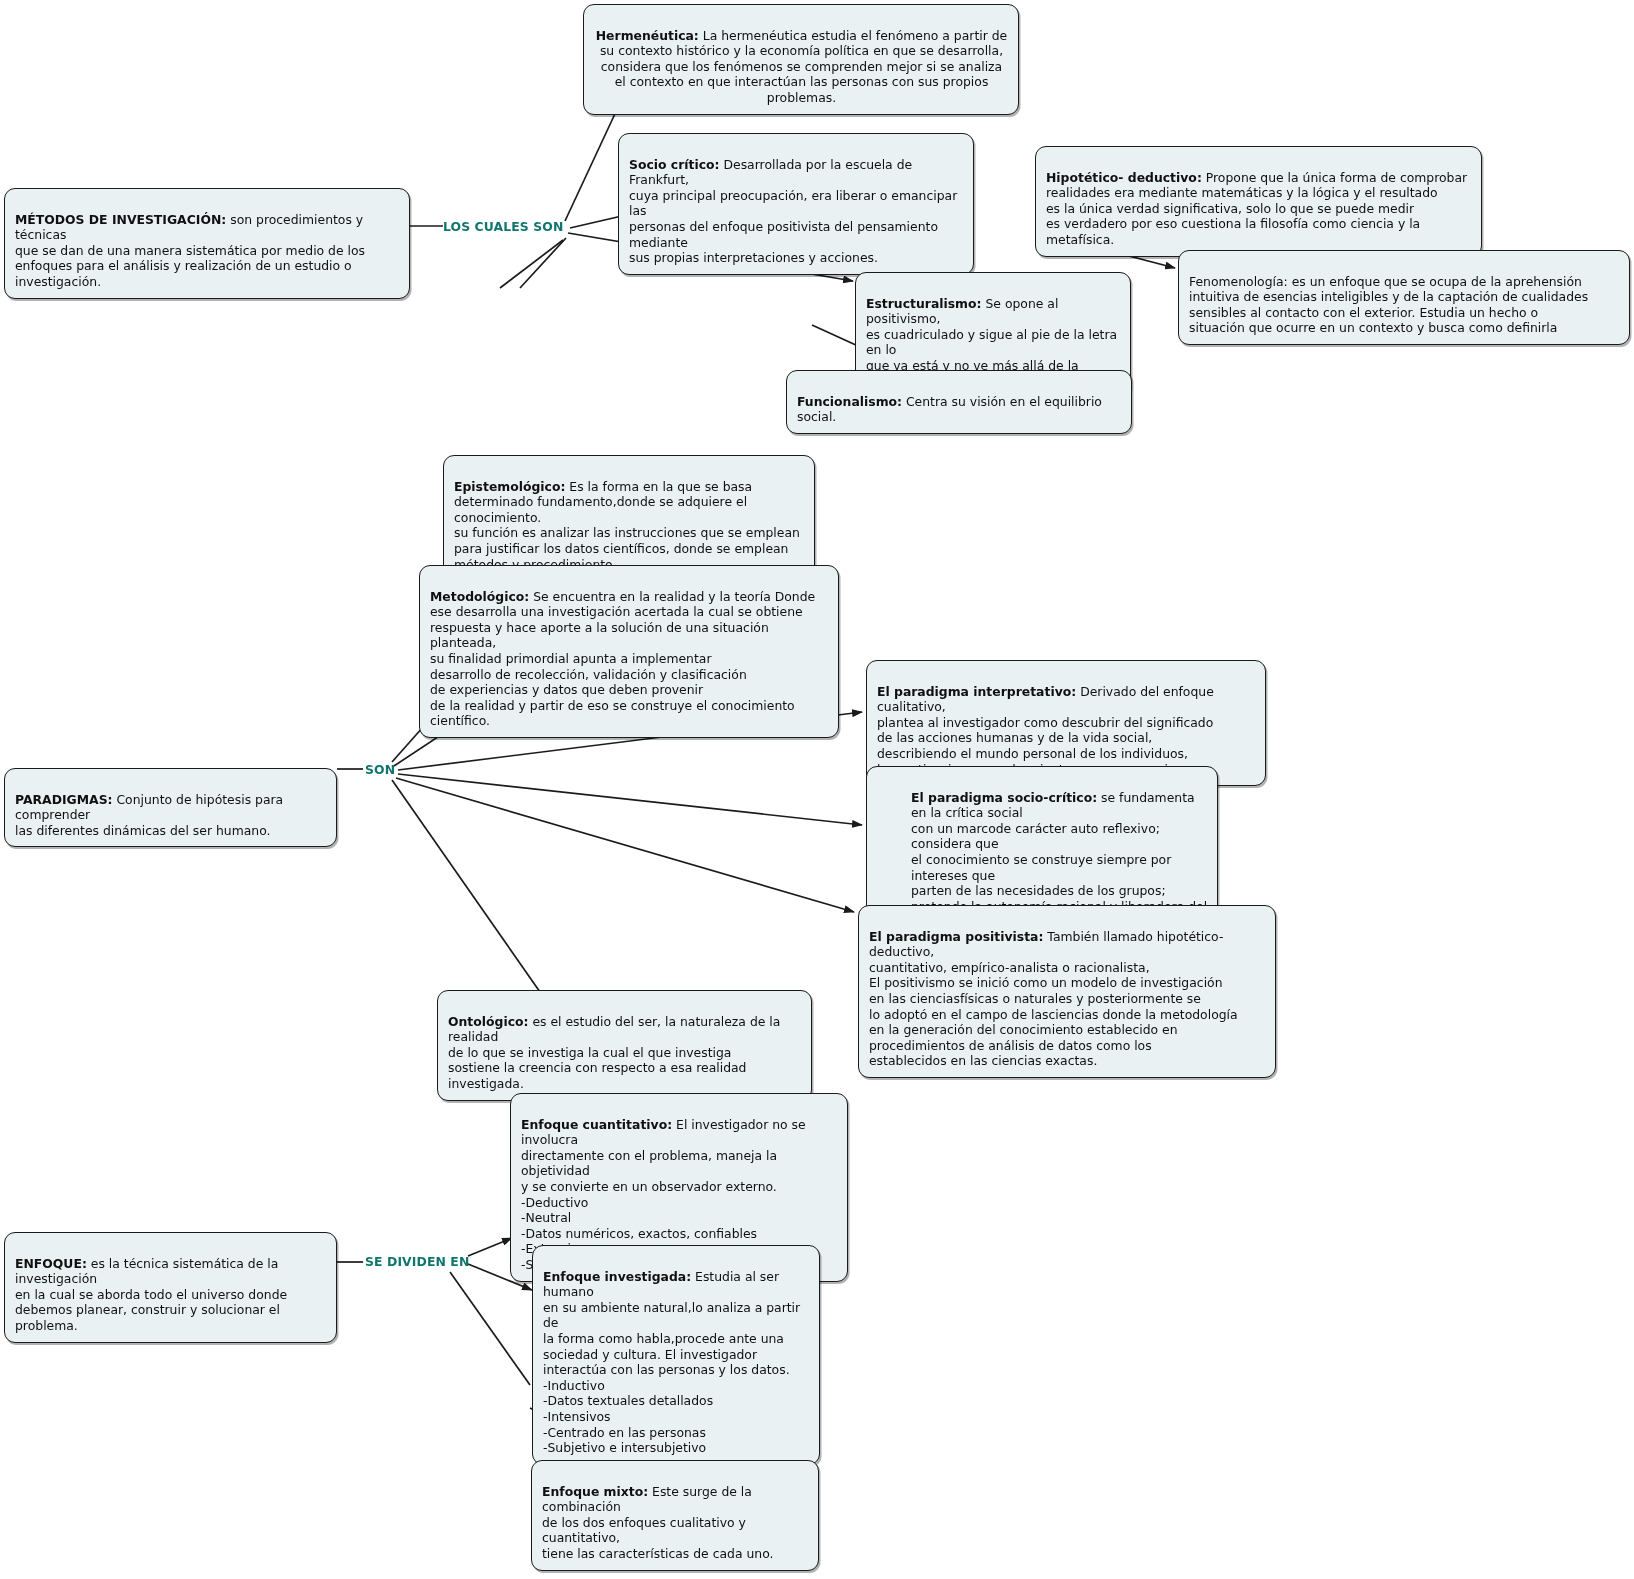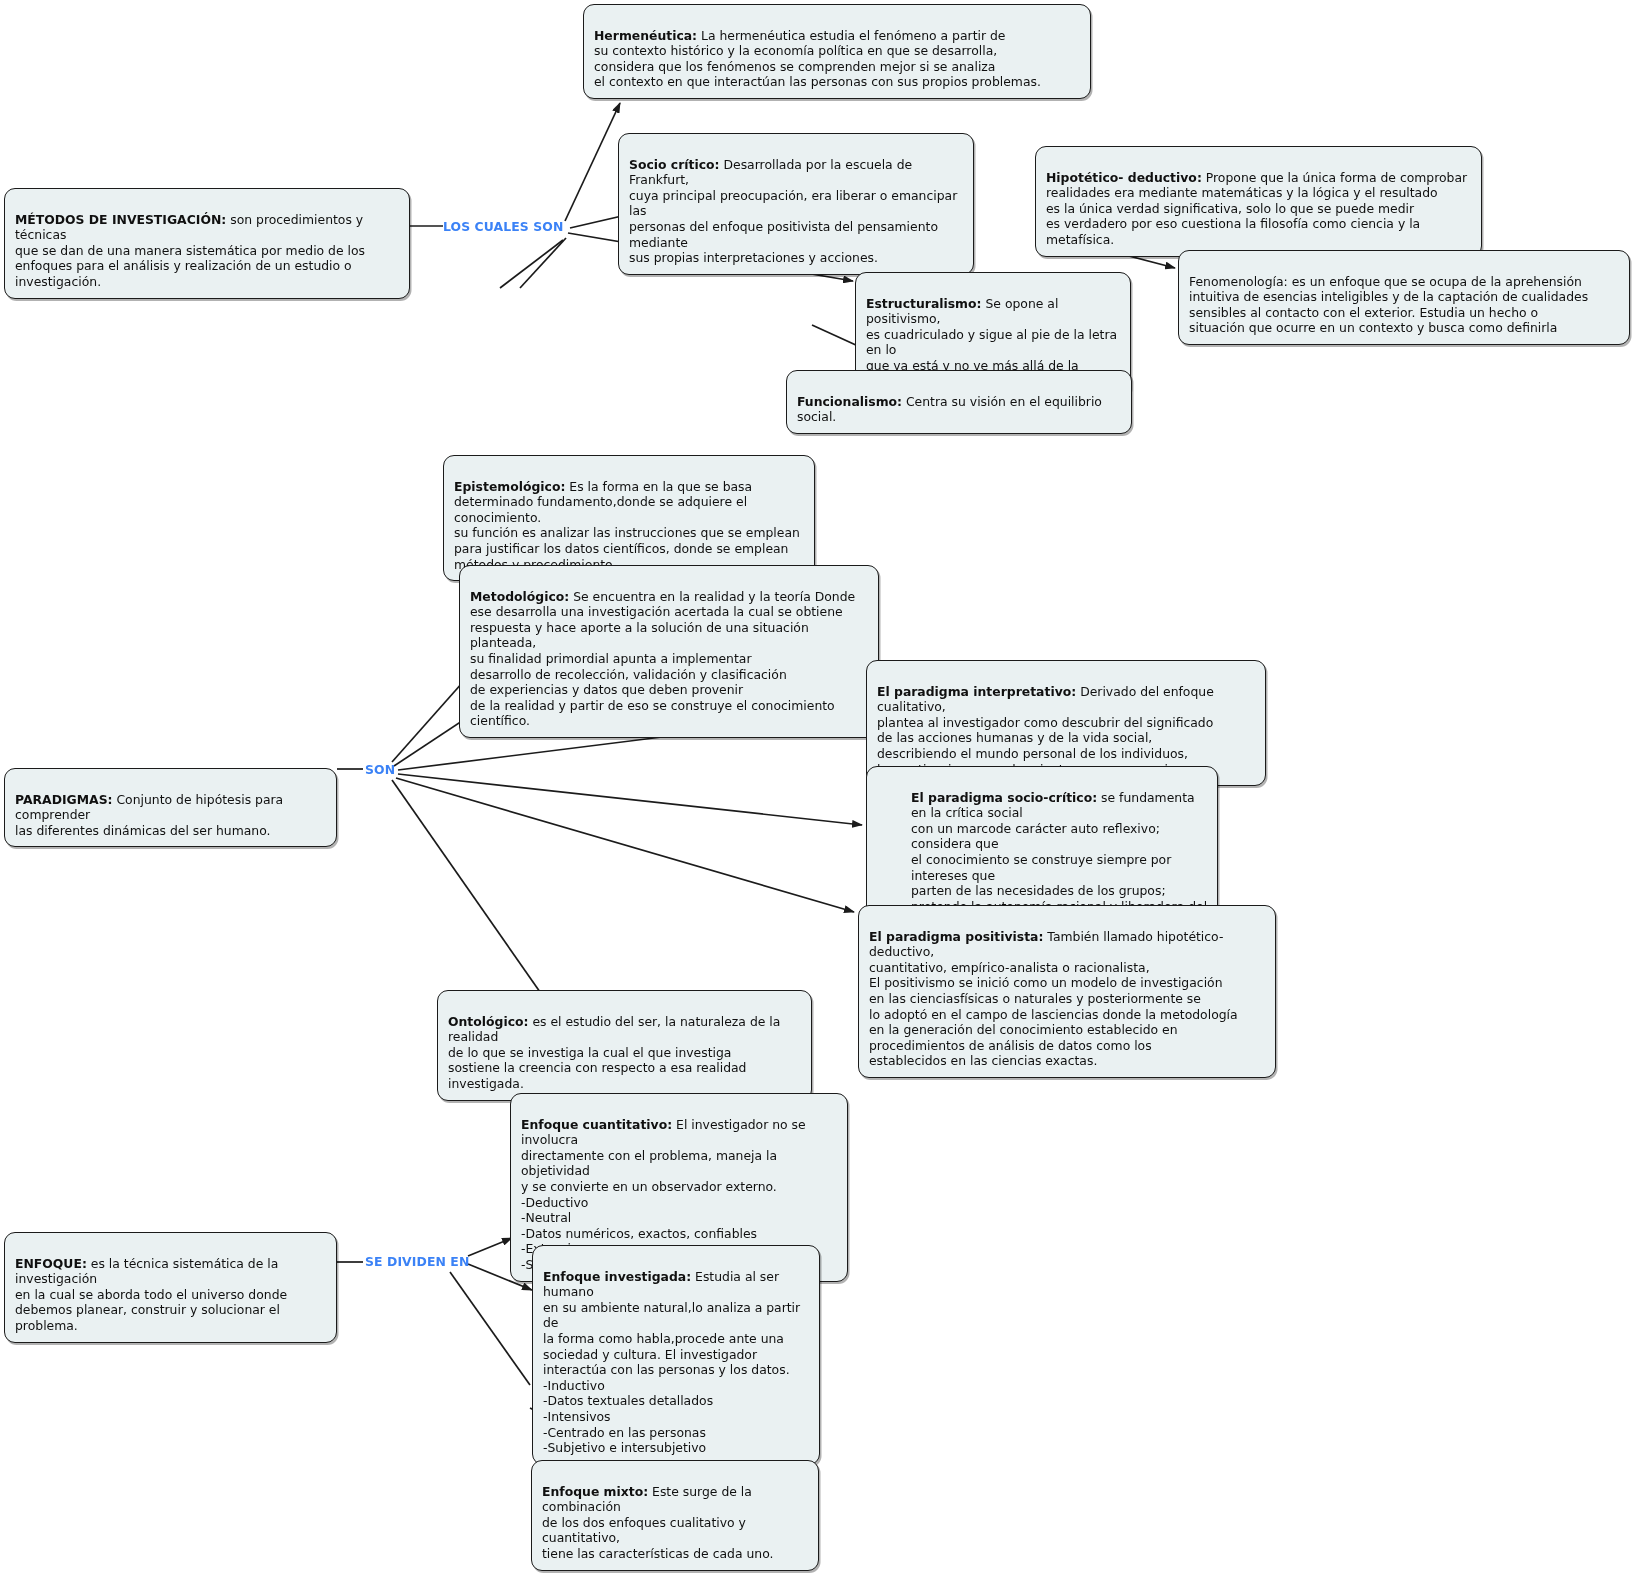--- a/index.html
+++ b/index.html
@@ -40,21 +40,21 @@
     white-space: pre-line;
     box-shadow: 1.5px 2px 0 rgba(0,0,0,0.30);
   }
   .node b {
     font-weight: bold;
   }
   .link-label {
     position: absolute;
     font-size: 12.4px;
     font-weight: bold;
-    color: #3b82f6;
+    color: #0f766e;
     letter-spacing: 0.1px;
     background: transparent;
     white-space: nowrap;
   }
 </style>
 </head>
 <body>
 
 <div id="canvas">
 
@@ -99,21 +99,21 @@
   </svg>
 
   <div class="node" style="left:4px; top:188px; width:406px;">
     <b>MÉTODOS DE INVESTIGACIÓN:</b><span> son procedimientos y técnicas
 que se dan de una manera sistemática por medio de los
 enfoques para el análisis y realización de un estudio o investigación.</span>
   </div>
 
   <div class="link-label" style="left:443px; top:219px;">LOS CUALES SON</div>
 
-  <div class="node" style="left:583px; top:4px; width:508px;">
+  <div class="node" style="left:583px; top:4px; width:436px;text-align:center;">
     <b>Hermenéutica:</b><span> La hermenéutica estudia el fenómeno a partir de
 su contexto histórico y la economía política en que se desarrolla,
 considera que los fenómenos se comprenden mejor si se analiza
 el contexto en que interactúan las personas con sus propios problemas.</span>
   </div>
 
   <div class="node" style="left:618px; top:93px; width:356px;margin-top:40px;">
     <b>Socio crítico:</b><span> Desarrollada por la escuela de Frankfurt,
 cuya principal preocupación, era liberar o emancipar las
  personas del enfoque positivista del pensamiento mediante
@@ -153,21 +153,21 @@
   <div class="link-label" style="left:365px; top:762px;">SON</div>
 
   <div class="node" style="left:443px; top:455px; width:372px;">
     <b>Epistemológico:</b><span> Es la forma en la que se basa
 determinado fundamento,donde se adquiere el conocimiento.
 su función es analizar las instrucciones que se emplean
 para justificar los datos científicos, donde se emplean
 métodos y procedimiento.</span>
   </div>
 
-  <div class="node" style="left:419px; top:565px; width:420px;margin-left:40px;">
+  <div class="node" style="left:419px; top:565px; width:420px;">
     <b>Metodológico:</b><span> Se encuentra en la realidad y la teoría Donde
  ese desarrolla una investigación acertada la cual se obtiene
  respuesta y hace aporte a la solución de una situación planteada,
  su finalidad primordial apunta a implementar
  desarrollo de recolección, validación y clasificación
 de experiencias y datos que deben provenir
 de la realidad y partir de eso se construye el conocimiento científico.</span>
   </div>
 
   <div class="node" style="left:866px; top:660px; width:400px;">

